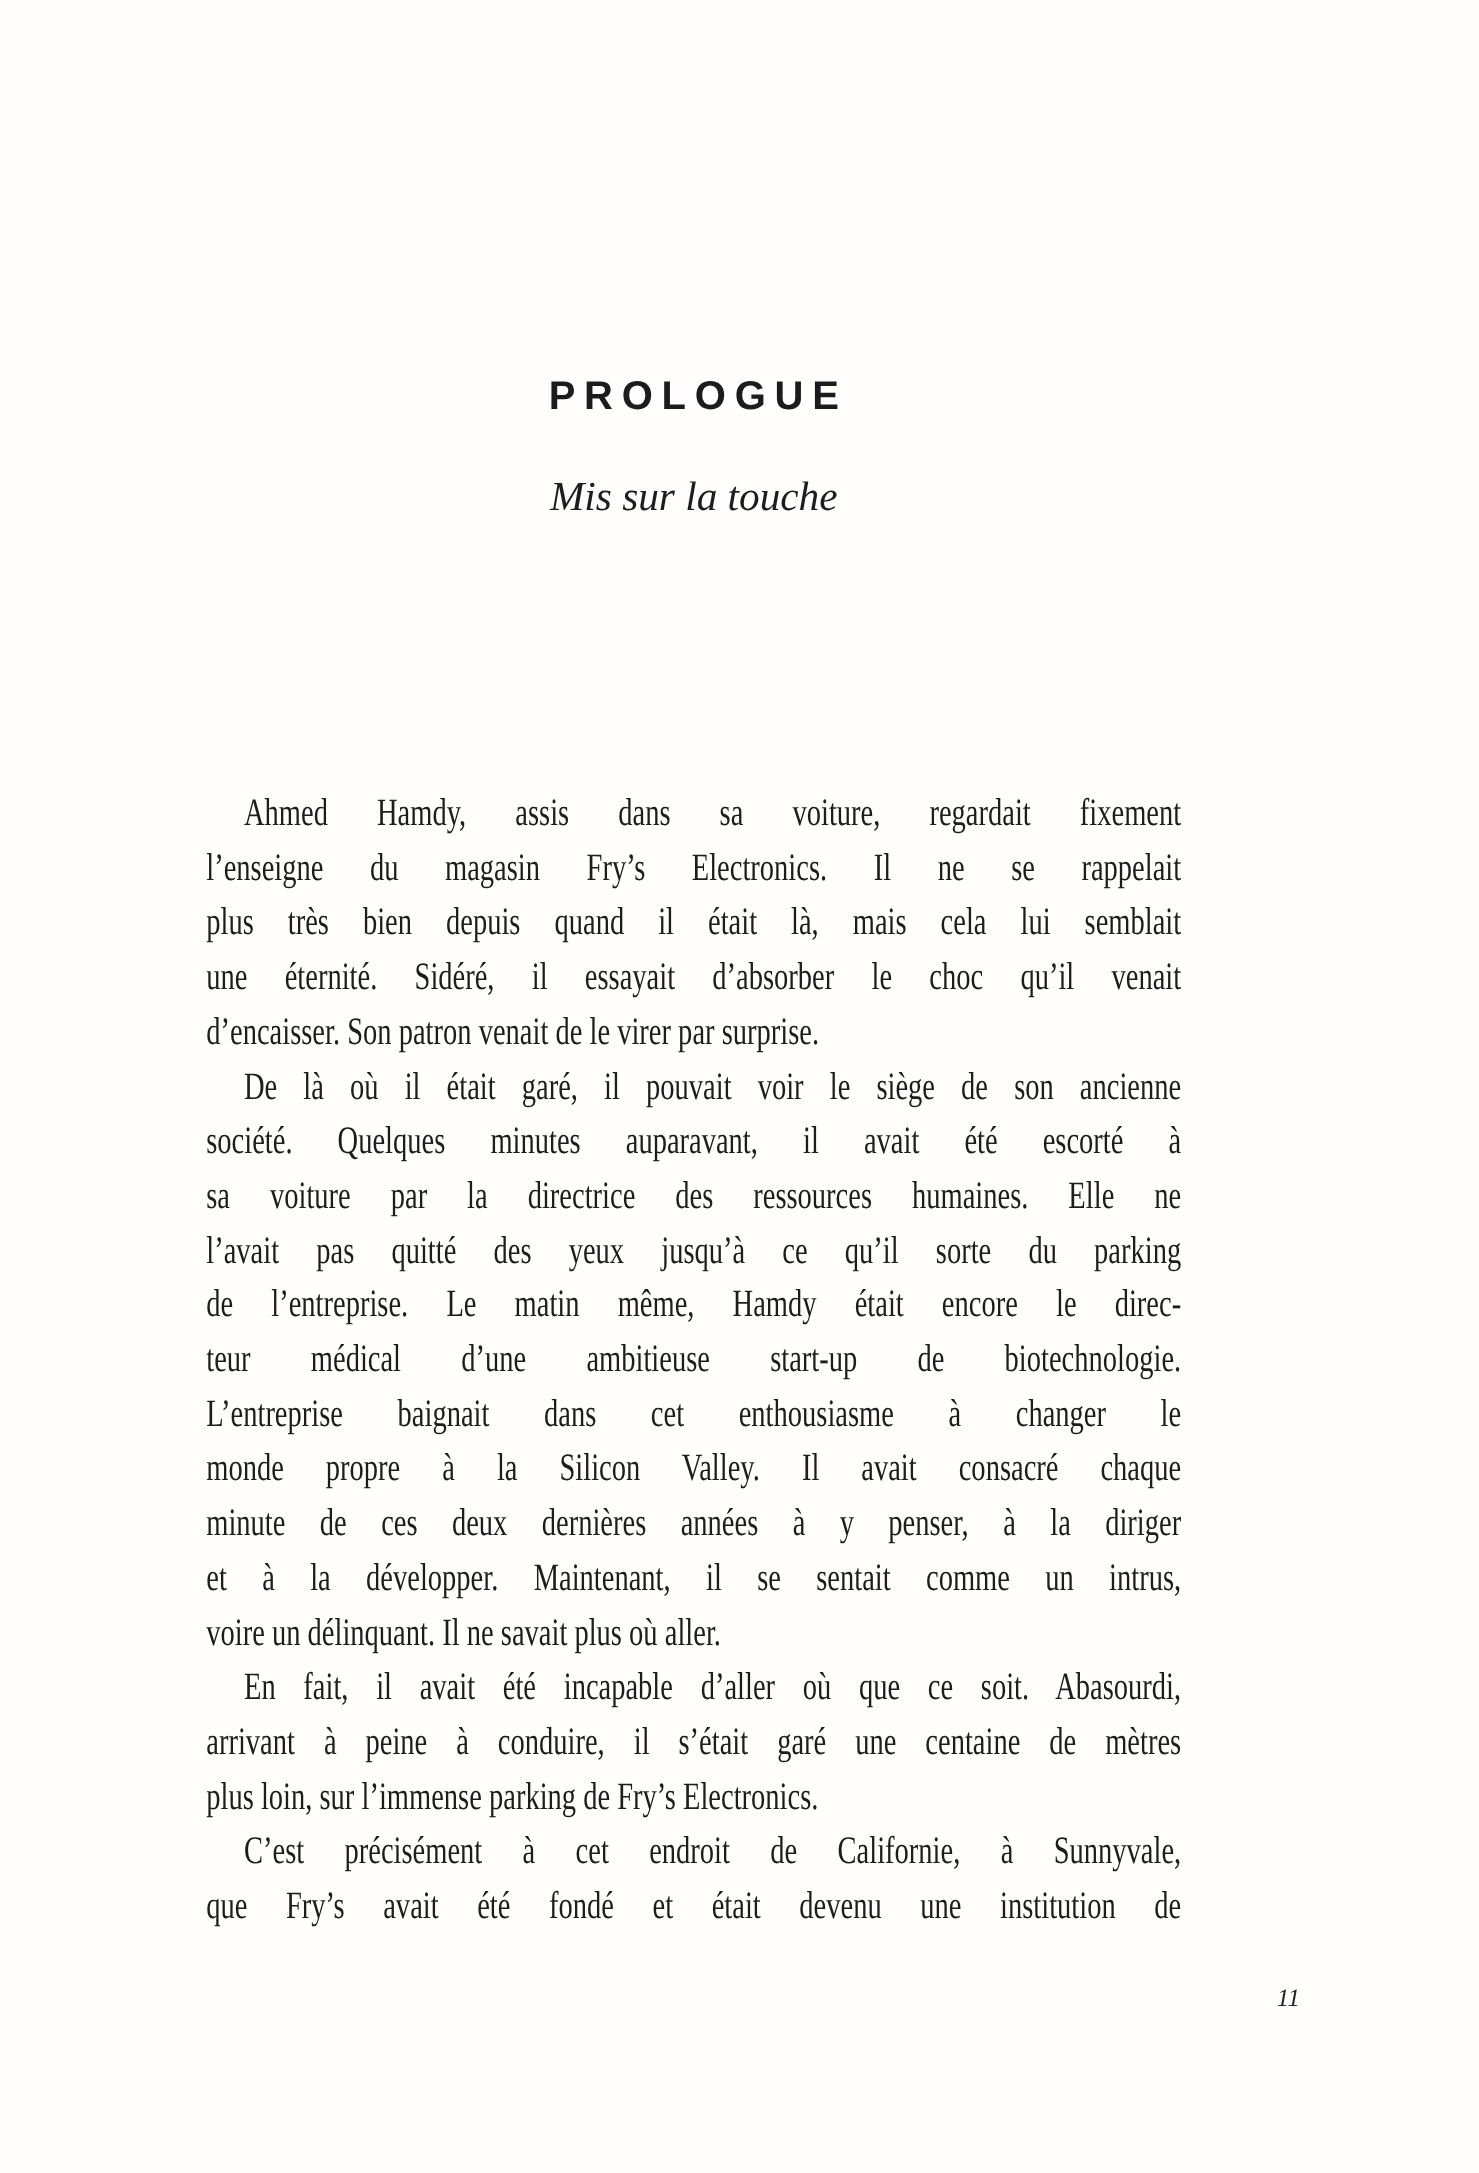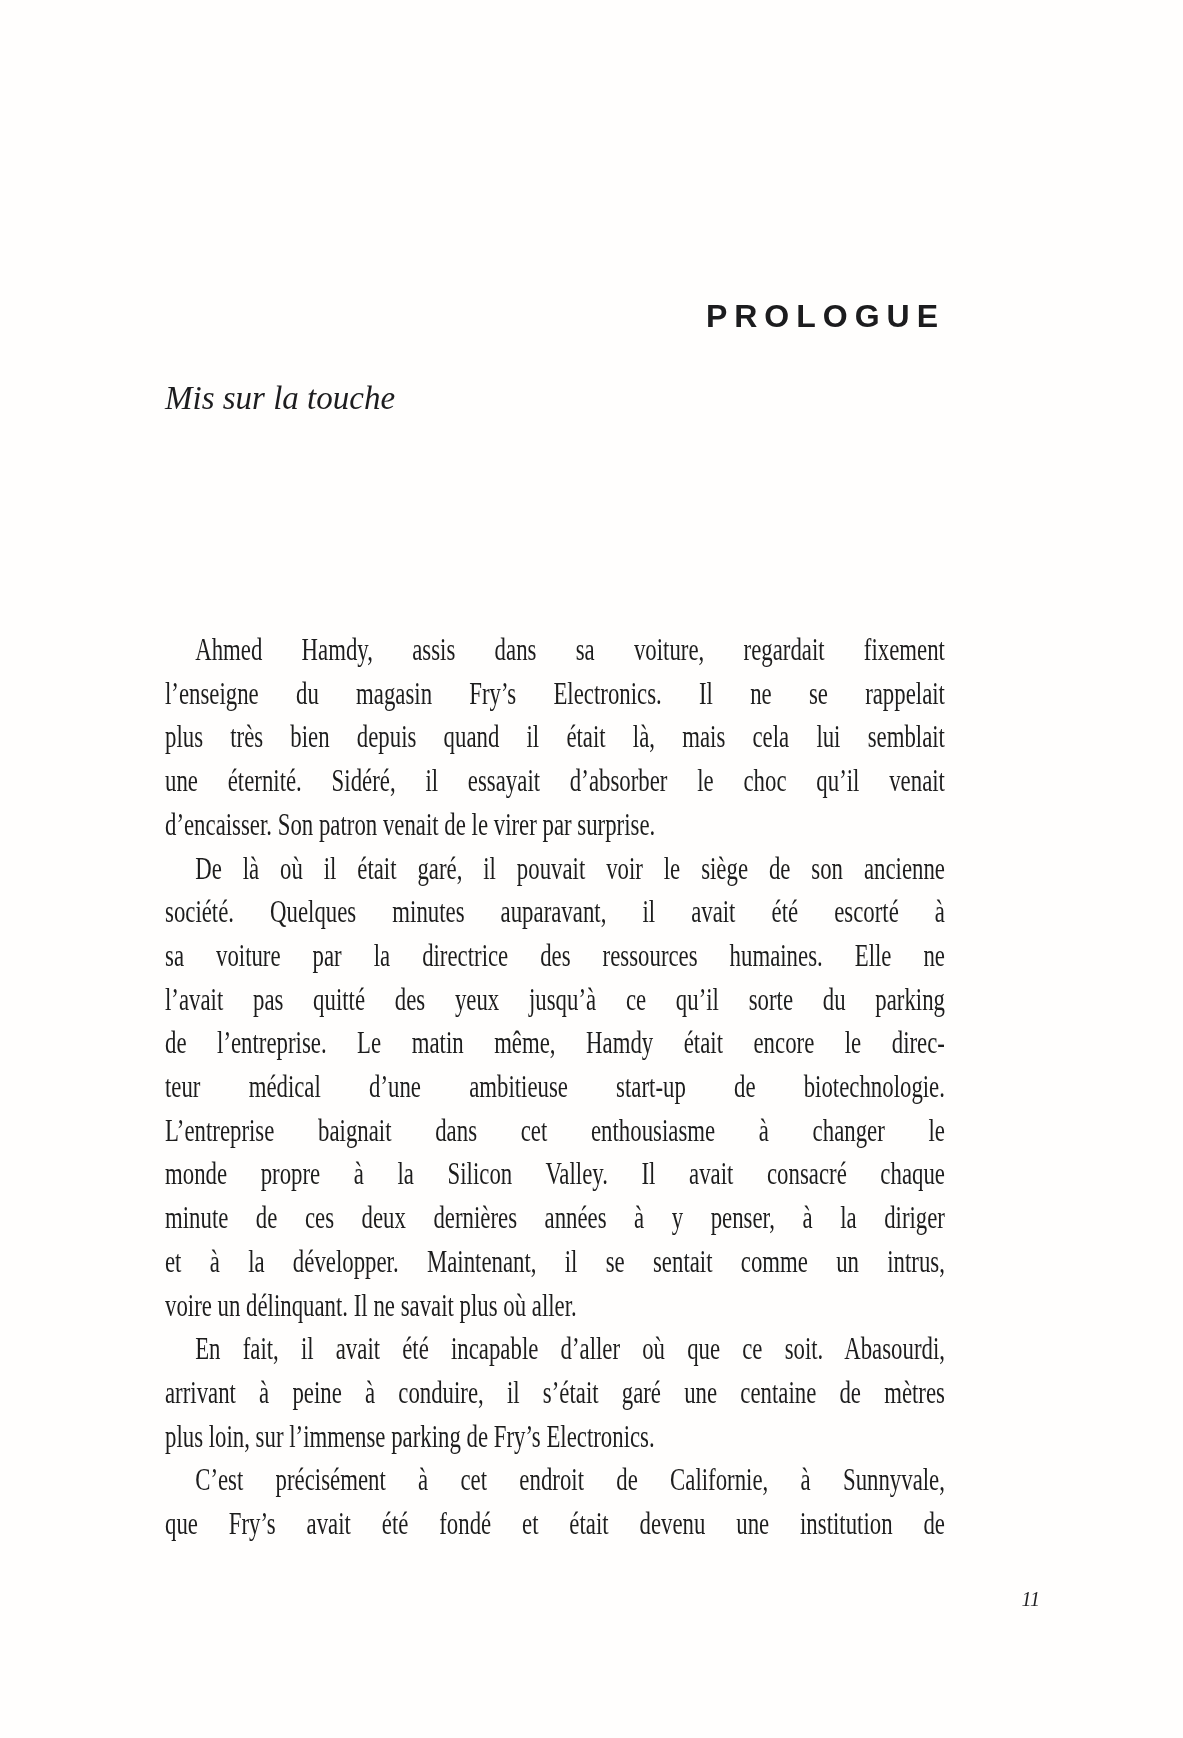--- a/index.html
+++ b/index.html
@@ -11,32 +11,32 @@
     position: relative;
     overflow: hidden;
   }
   .page {
     position: absolute; inset: 0;
     background: #fffefd;
   }
   .chapter-title {
     position: absolute;
     left: 165px; top: 298px; width: 780px;
-    text-align: right;
+    text-align: center;
     font-family: "Liberation Sans", sans-serif;
     font-weight: 700;
     font-size: 32px;
     letter-spacing: 7px;
     text-indent: 7px; 
     color: #1c1c1e;
   }
   .chapter-subtitle {
     position: absolute;
     left: 165px; top: 380px; width: 780px;
-    text-align: left;
+    text-align: center;
     font-style: italic;
     font-size: 33px;
     color: #1d1d1f;
   }
   .text-block {
     position: absolute;
     left: 165px; top: 628px;
     width: 1060px;
     transform: scaleX(0.7358); 
     transform-origin: 0 0;

